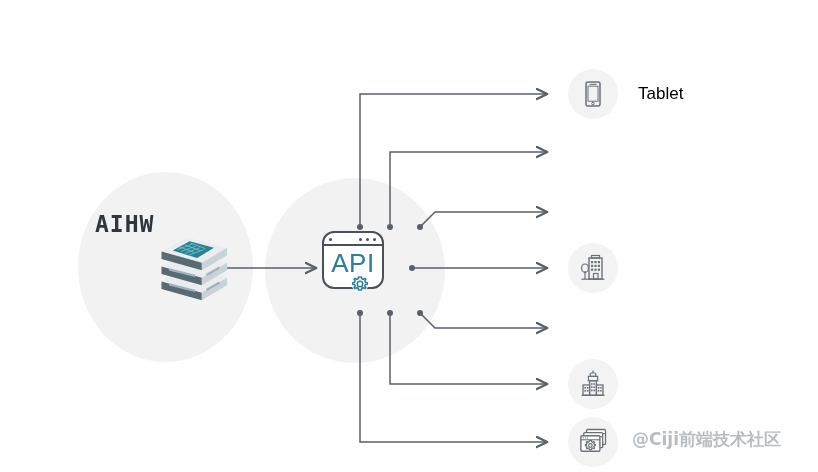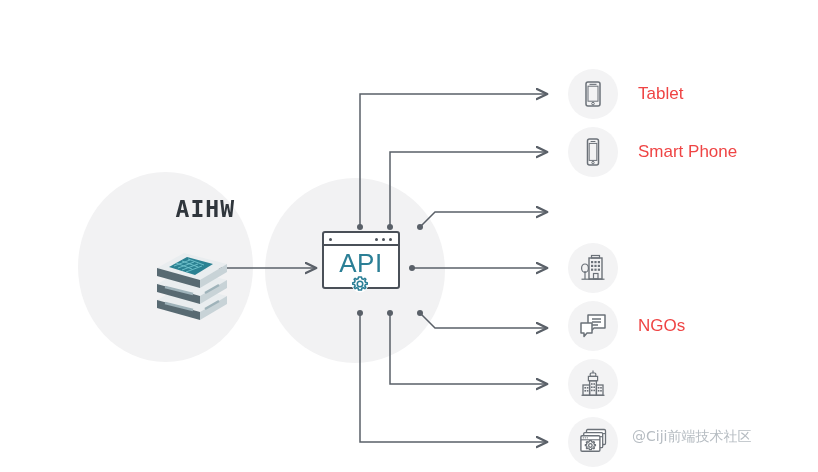--- a/index.html
+++ b/index.html
@@ -11,34 +11,34 @@
     position:relative;
   }
   #stage{position:absolute;left:0;top:0;width:818px;height:472px;}
 
   
   .blob{position:absolute;border-radius:50%;background:#f2f2f3;}
   #blob-left{left:78px;top:172px;width:175px;height:190px;}
   #blob-center{left:265px;top:178px;width:180px;height:185px;}
 
   
-  #aihw-node{position:absolute;left:95px;top:198px;width:140px;height:140px;
-    display:flex;flex-direction:column;align-items:flex-end;}
+  #aihw-node{position:absolute;left:95px;top:213px;width:140px;height:140px;
+    display:flex;align-items:flex-start;}
   #aihw-wordmark{
     font-family:"DejaVu Sans Mono", monospace;
     font-weight:700;font-size:23px;letter-spacing:1px;color:#30363c;
     line-height:1;margin-bottom:9px;
   }
   #aihw-stack{width:86px;height:92px;}
 
   
   #api-node{position:absolute;left:322px;top:231px;width:78px;height:62px;}
   #api-window{
-    position:absolute;left:0;top:0;width:78px;height:58px;
-    border:2px solid #4a5058;border-radius:3px;background:#ffffff;
+    position:absolute;left:0;top:0;width:62px;height:58px;
+    border:2px solid #4a5058;border-radius:12px;background:#ffffff;
     box-sizing:border-box;
   }
   #api-titlebar{
     position:absolute;left:0;top:0;right:0;height:13px;
     border-bottom:2px solid #4a5058;box-sizing:border-box;
   }
   #api-dot-left{position:absolute;left:5px;top:5px;width:3px;height:3px;background:#4a5058;border-radius:50%;}
   .api-dot-r{position:absolute;top:5px;width:3px;height:3px;background:#4a5058;border-radius:50%;}
   #api-label{
     position:absolute;left:0;right:0;top:14px;height:32px;
@@ -49,32 +49,33 @@
   #api-gear{position:absolute;left:27px;top:42px;width:22px;height:22px;}
 
   
   .dest-row{position:absolute;left:568px;height:50px;display:flex;align-items:center;}
   .dest-icon-wrap{
     width:50px;height:50px;border-radius:50%;background:#f3f3f4;
     display:flex;align-items:center;justify-content:center;flex:none;
   }
   .dest-icon{width:30px;height:30px;}
   .dest-label{
-    margin-left:20px;font-size:17px;color:#ef4444;white-space:nowrap;
+    margin-left:20px;font-size:17px;color:#000000;white-space:nowrap;
     font-family:"Liberation Sans", sans-serif;
   }
 
   
   #wires{position:absolute;left:0;top:0;width:818px;height:472px;pointer-events:none;}
 
   
   #watermark{
     position:absolute;left:632px;top:428px;
-    font-size:14px;color:#9aa3ab;opacity:.72;white-space:nowrap;
+    font-size:17px;color:#9aa3ab;opacity:.72;white-space:nowrap;
     font-family:"DejaVu Sans", sans-serif;
+    font-weight:bold;
   }
 </style>
 </head>
 <body>
 
 <div id="stage">
 
   <div class="blob" id="blob-left"></div>
   <div class="blob" id="blob-center"></div>
 
@@ -168,31 +169,20 @@
       <svg class="dest-icon" viewBox="0 0 30 30">
         <rect x="8" y="3" width="14" height="24" rx="2" fill="none" stroke="#6b7178" stroke-width="1.5"></rect>
         <rect x="10" y="7.2" width="10" height="15" fill="none" stroke="#6b7178" stroke-width="1"></rect>
         <rect x="11.5" y="4.8" width="7" height="1.1" fill="#6b7178"></rect>
         <circle cx="15" cy="24.6" r="1.3" fill="none" stroke="#6b7178" stroke-width="1"></circle>
       </svg>
     </div>
     <div class="dest-label">Tablet</div>
   </div>
 
-  <div class="dest-row" style="top:127px">
-    <div class="dest-icon-wrap">
-      <svg class="dest-icon" viewBox="0 0 30 30">
-        <rect x="9.5" y="2" width="11" height="26" rx="2" fill="none" stroke="#6b7178" stroke-width="1.5"></rect>
-        <rect x="11.2" y="6.4" width="7.6" height="17" fill="none" stroke="#6b7178" stroke-width="1"></rect>
-        <rect x="12.6" y="4" width="4.8" height="1" fill="#6b7178"></rect>
-        <circle cx="15" cy="25.6" r="1.2" fill="none" stroke="#6b7178" stroke-width="1"></circle>
-      </svg>
-    </div>
-    <div class="dest-label">Smart Phone</div>
-  </div>
 
 
   <div class="dest-row" style="top:243px">
     <div class="dest-icon-wrap">
       <svg class="dest-icon" viewBox="0 0 30 30">
         <rect x="11" y="5" width="13" height="21" fill="none" stroke="#6b7178" stroke-width="1.4"></rect>
         <rect x="13.5" y="2.5" width="8" height="2.5" fill="none" stroke="#6b7178" stroke-width="1.2"></rect>
         <g fill="#6b7178">
           <rect x="13" y="8" width="2.2" height="2.2"></rect>
             <rect x="16.4" y="8" width="2.2" height="2.2"></rect>
@@ -205,30 +195,20 @@
             <rect x="19.8" y="15.6" width="2.2" height="2.2"></rect>
         </g>
         <rect x="15.5" y="20.5" width="4.5" height="5.5" fill="none" stroke="#6b7178" stroke-width="1.2"></rect>
         <path d="M7,26 L7,18" stroke="#6b7178" stroke-width="1.2"></path>
         <ellipse cx="7" cy="15.2" rx="3.4" ry="4.2" fill="none" stroke="#6b7178" stroke-width="1.2"></ellipse>
         <path d="M3.5,26.2 L26.5,26.2" stroke="#6b7178" stroke-width="1.2"></path>
       </svg>
     </div>
   </div>
 
-  <div class="dest-row" style="top:301px">
-    <div class="dest-icon-wrap">
-      <svg class="dest-icon" viewBox="0 0 30 30">
-        <path d="M10,4 L27,4 L27,17 L16,17 L12,21 L12,17 L10,17 Z" fill="#ffffff" stroke="#6b7178" stroke-width="1.5" stroke-linejoin="round"></path>
-        <path d="M14,8 L23,8 M14,11 L23,11 M14,14 L20,14" stroke="#6b7178" stroke-width="1.3"></path>
-        <path d="M3,12 L14,12 L14,22 L9,22 L6,25.5 L6,22 L3,22 Z" fill="#ffffff" stroke="#6b7178" stroke-width="1.5" stroke-linejoin="round"></path>
-      </svg>
-    </div>
-    <div class="dest-label">NGOs</div>
-  </div>
 
   <div class="dest-row" style="top:359px">
     <div class="dest-icon-wrap">
       <svg class="dest-icon" viewBox="0 0 30 30">
         <path d="M15,1.5 L15,4" stroke="#6b7178" stroke-width="1.2"></path>
         <rect x="12.2" y="4" width="5.6" height="3.4" rx="1" fill="none" stroke="#6b7178" stroke-width="1.2"></rect>
         <rect x="10.4" y="7.4" width="9.2" height="4.4" fill="none" stroke="#6b7178" stroke-width="1.2"></rect>
         <rect x="11.6" y="11.8" width="6.8" height="14.4" fill="none" stroke="#6b7178" stroke-width="1.3"></rect>
         <rect x="5" y="16" width="6.6" height="10.2" fill="none" stroke="#6b7178" stroke-width="1.3"></rect>
         <rect x="18.4" y="16" width="6.6" height="10.2" fill="none" stroke="#6b7178" stroke-width="1.3"></rect>

